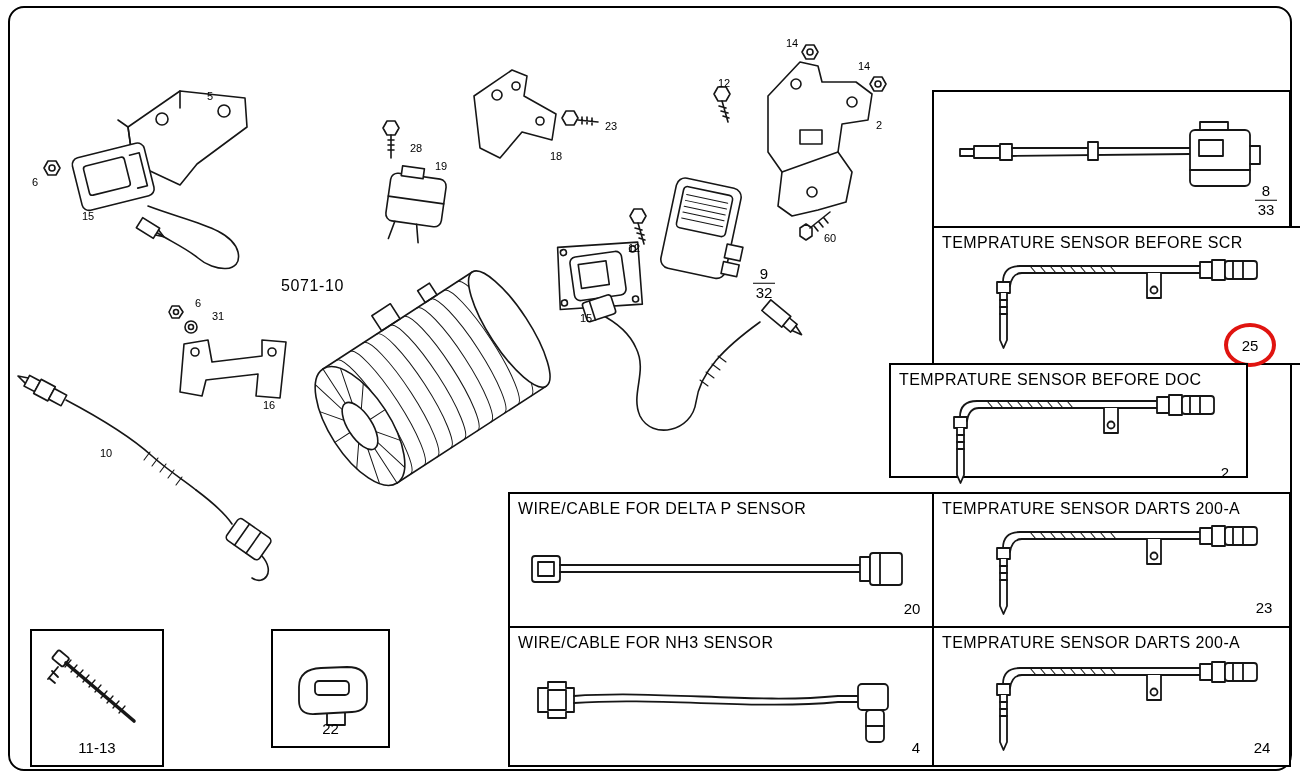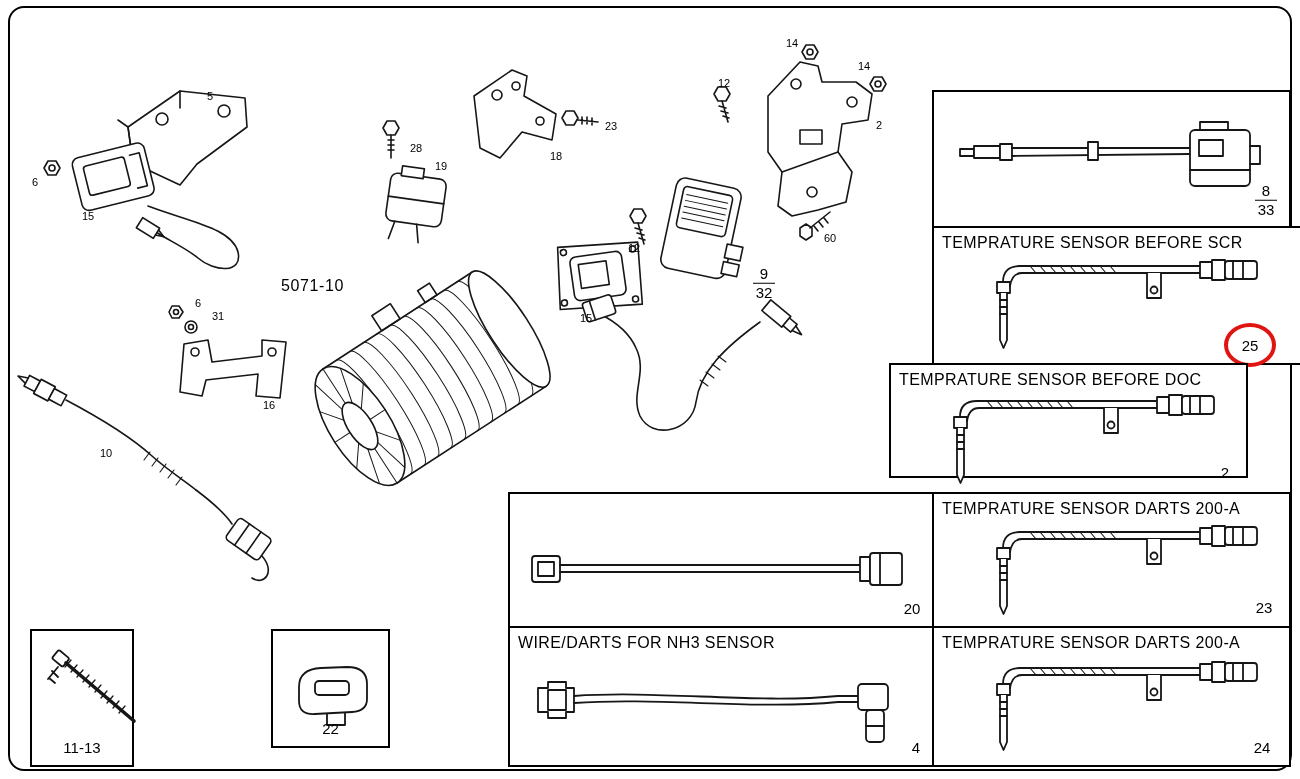--- a/index.html
+++ b/index.html
@@ -294,49 +294,50 @@
 
   <section class="panel" style="left:932px;top:626px;width:359px;height:141px">
     <h2 class="panel-title">TEMPRATURE SENSOR DARTS 200-A</h2>
     <svg class="panel-art" style="left:8px;top:32px" width="330" height="100" viewBox="0 0 330 100">
       <use href="#sym-temp-sensor" x="0" y="0" width="330" height="100"></use>
     </svg>
     <span class="panel-ref" style="left:328px;top:119px">24</span>
   </section>
 
   <section class="panel" style="left:508px;top:492px;width:426px;height:136px">
+    <h2 class="panel-title">WIRE/CABLE FOR DELTA P SENSOR</h2>
     <svg class="panel-art" style="left:8px;top:48px" width="410" height="70" viewBox="0 0 410 70">
       <g fill="none" stroke="#161616" stroke-width="1.8" stroke-linecap="round" stroke-linejoin="round">
         <rect x="14" y="14" width="28" height="26" rx="3" fill="#fff"></rect>
         <rect x="20" y="20" width="16" height="14" fill="#fff"></rect>
         <path d="M42,23 L348,23 M42,30 L348,30"></path>
         <rect x="342" y="15" width="10" height="24" fill="#fff"></rect>
         <rect x="352" y="11" width="32" height="32" rx="3" fill="#fff"></rect>
         <path d="M362,11 v32"></path>
       </g>
     </svg>
     <span class="panel-ref" style="left:402px;top:114px">20</span>
   </section>
 
   <section class="panel" style="left:508px;top:626px;width:426px;height:141px">
-    <h2 class="panel-title">WIRE/DARTS FOR NH3 SENSOR</h2>
+    <h2 class="panel-title">WIRE/CABLE FOR NH3 SENSOR</h2>
     <svg class="panel-art" style="left:8px;top:40px" width="410" height="98" viewBox="0 0 410 98">
       <g fill="none" stroke="#161616" stroke-width="1.8" stroke-linecap="round" stroke-linejoin="round">
         <path d="M20,20 h10 v-6 h18 v6 h8 v24 h-8 v6 h-18 v-6 h-10 z" fill="#fff"></path>
         <rect x="30" y="22" width="18" height="20" fill="#fff"></rect>
         <path d="M56,28 C140,22 240,36 320,28 L340,28 M56,35 C140,29 240,42 320,34 L340,34"></path>
         <rect x="340" y="16" width="30" height="26" rx="4" fill="#fff"></rect>
         <rect x="348" y="42" width="18" height="32" rx="4" fill="#fff"></rect>
         <path d="M348,58 h18"></path>
       </g>
     </svg>
     <span class="panel-ref" style="left:406px;top:119px">4</span>
   </section>
 
-  <div class="box" style="left:30px;top:629px;width:104px;height:138px">
+  <div class="box" style="left:30px;top:629px;width:134px;height:138px">
     <svg class="panel-art" style="left:8px;top:16px" width="106" height="100" viewBox="0 0 106 100">
       <g fill="none" stroke="#161616" stroke-linecap="round">
         <rect x="14" y="6" width="14" height="11" rx="2" transform="rotate(40 21 11)" fill="#fff" stroke-width="1.8"></rect>
         <path d="M26,16 L94,74" stroke-width="3.6"></path>
         <path d="M31,13 l-6,7 M37,18 l-6,7 M43,23 l-6,7 M49,28 l-6,7 M55,33 l-6,7 M61,38 l-6,7 M67,44 l-6,7 M73,49 l-6,7 M79,54 l-6,7 M85,59 l-6,7" stroke-width="1.3"></path>
         <path d="M18,20 l-10,12 M12,24 l6,6 M9,31 l6,5" stroke-width="1.8"></path>
       </g>
     </svg>
     <span class="box-ref">11-13</span>
   </div>

